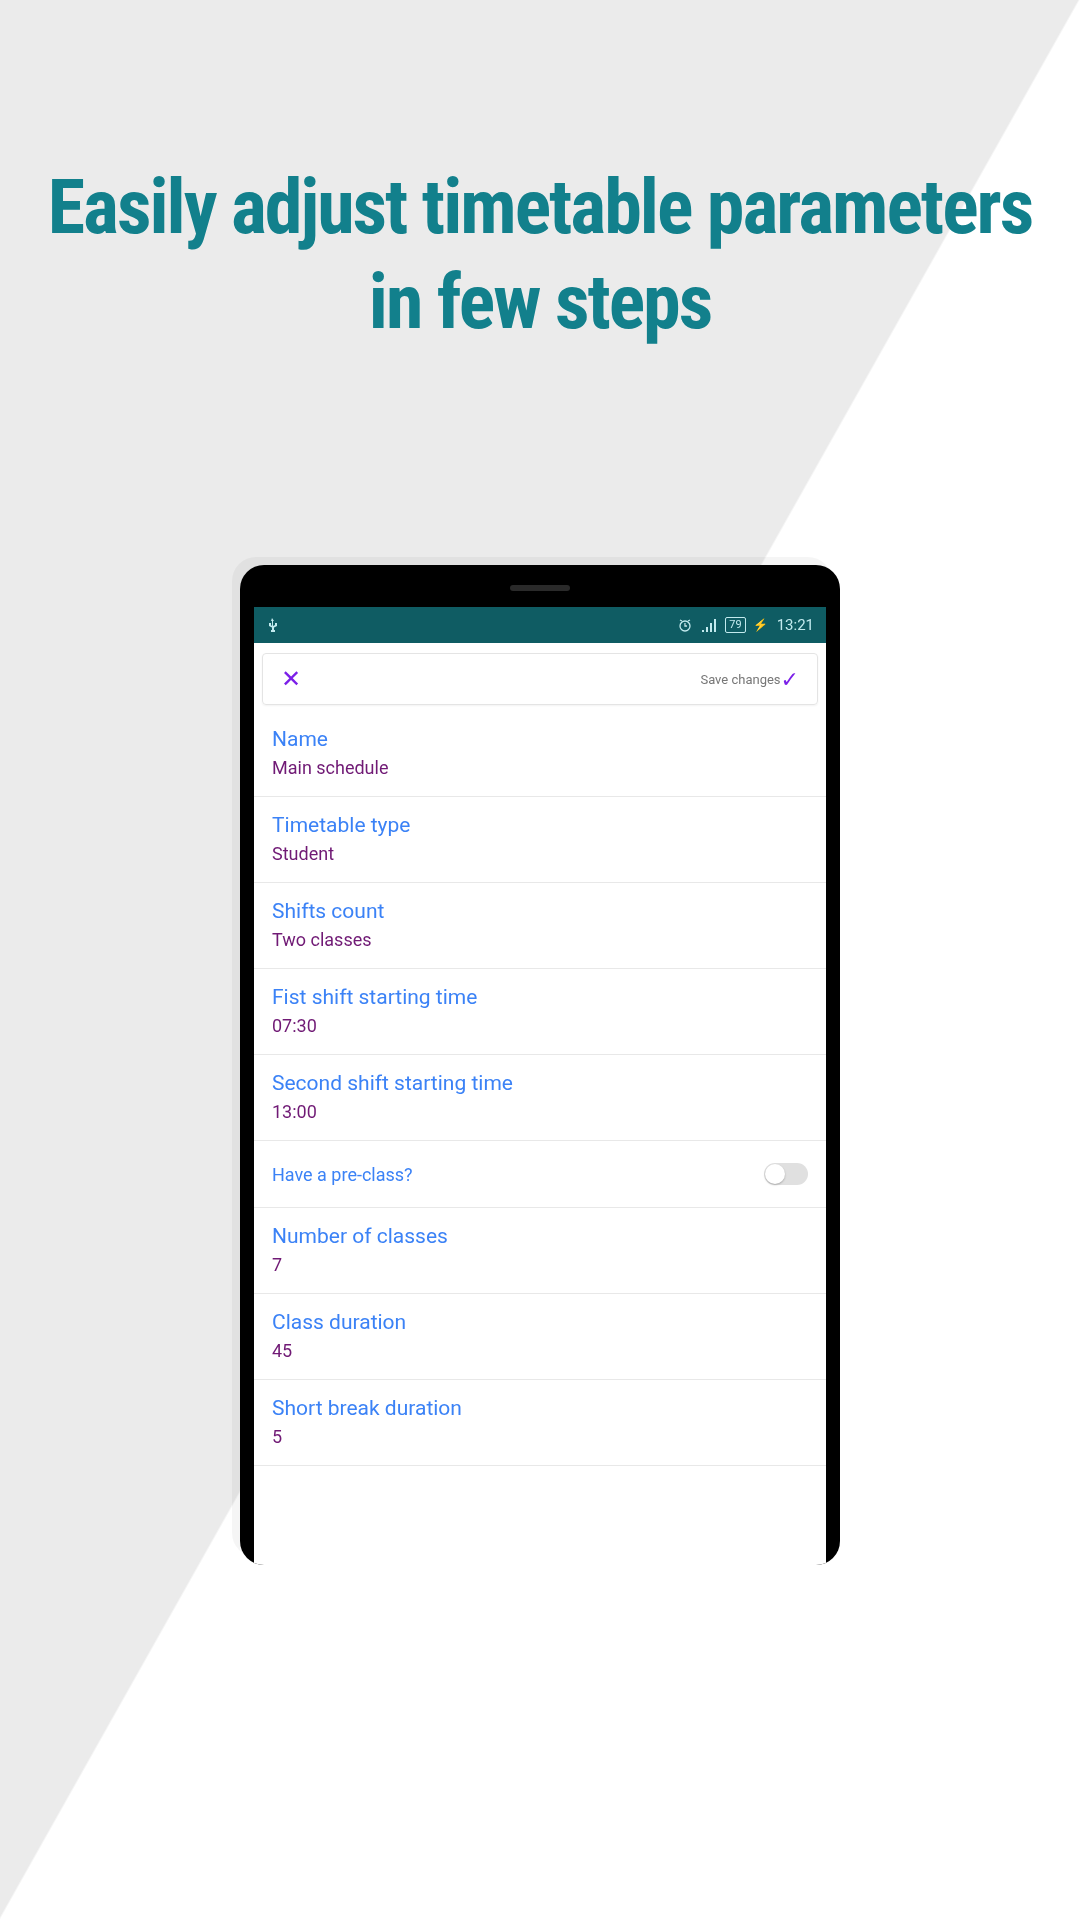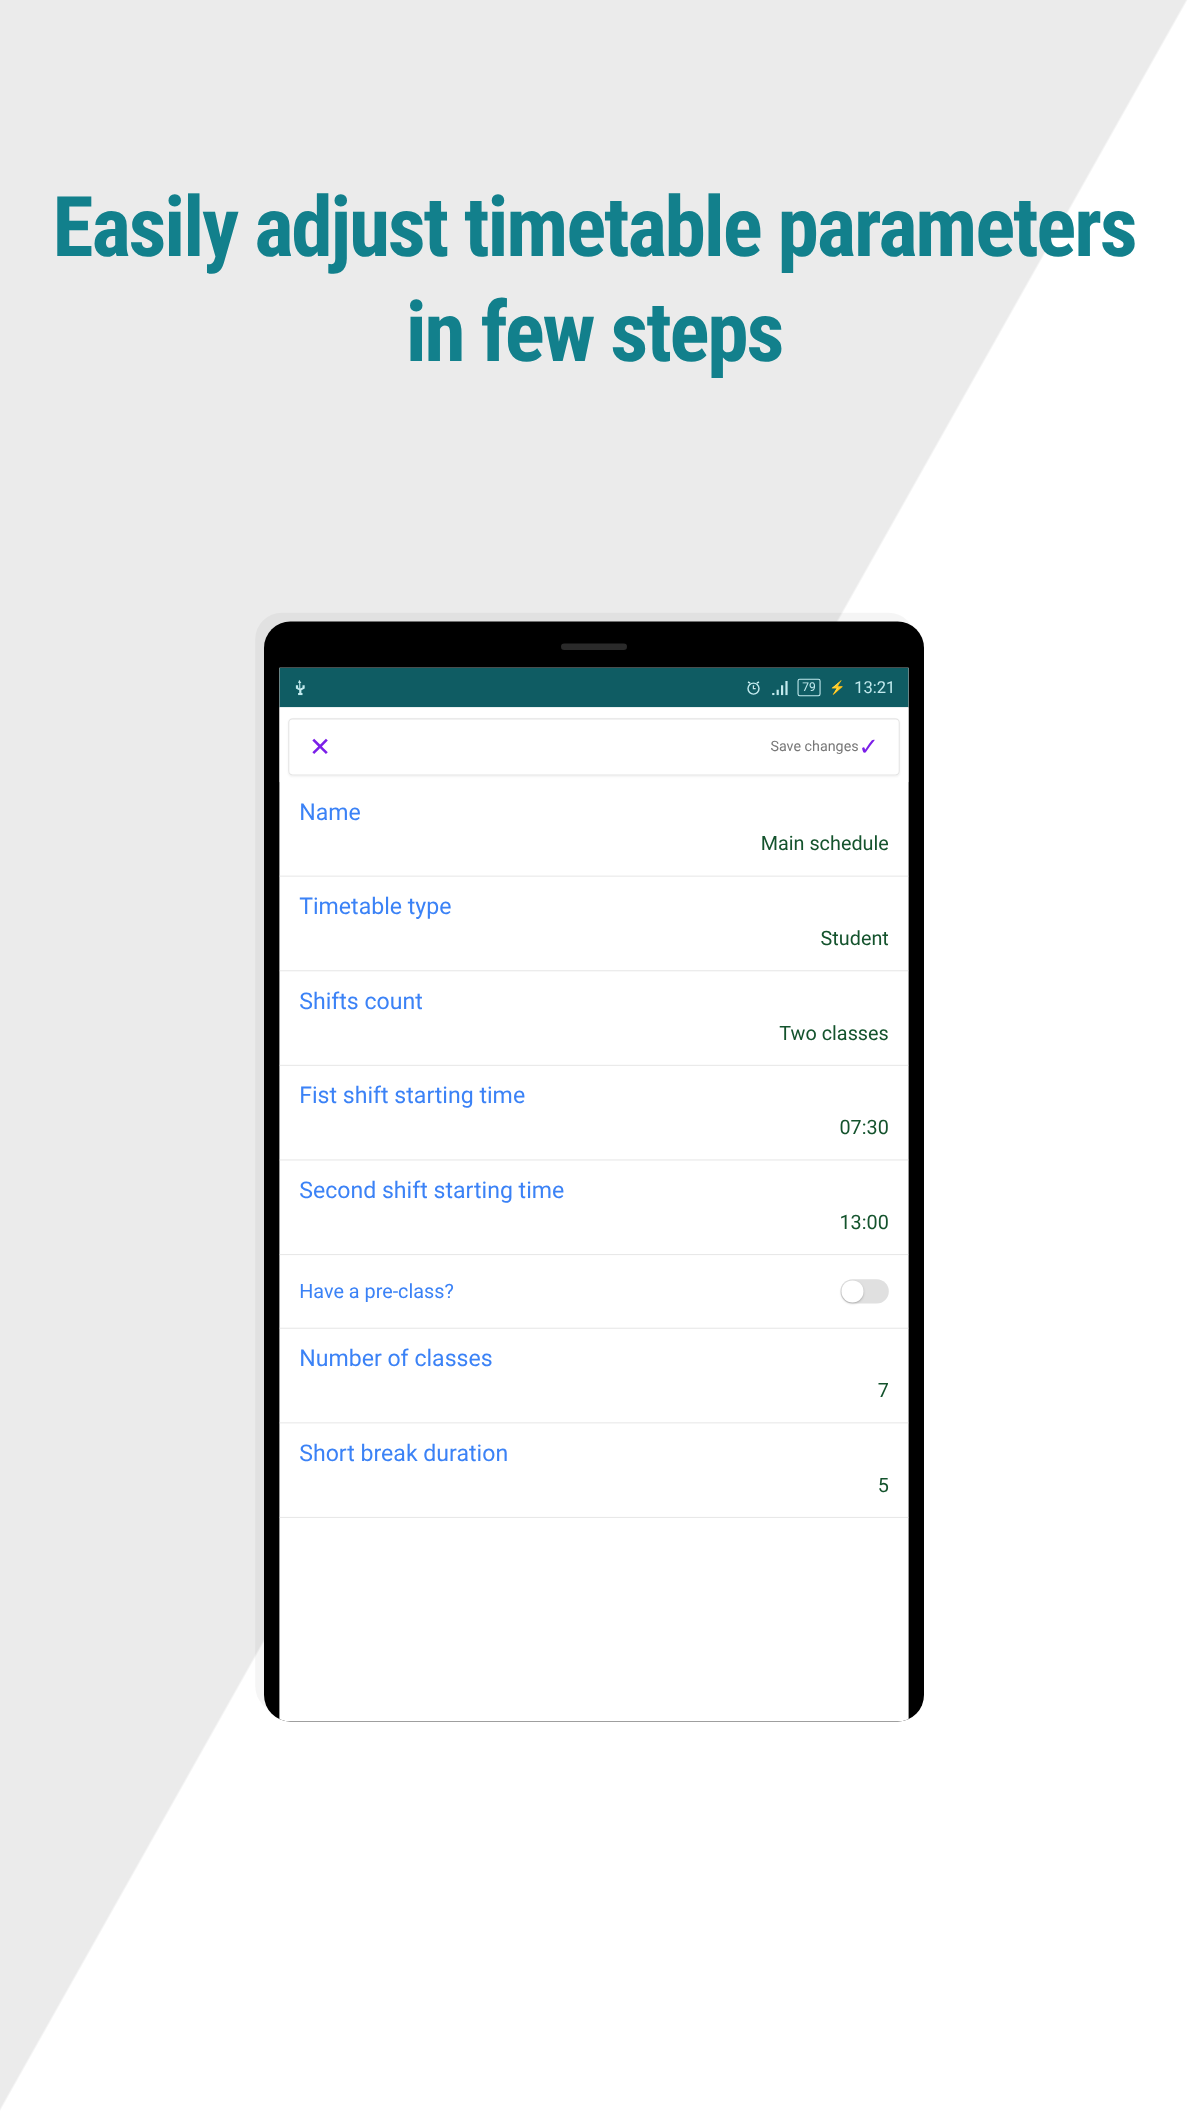--- a/index.html
+++ b/index.html
@@ -108,21 +108,21 @@
 .save-bar .title { flex: 1; text-align: right; color: #777; font-size: 13px; }
 .save-bar .check-btn { color: #7b1fe8; font-size: 22px; }
 
 
 .list { flex: 1; overflow: hidden; }
 .item {
   border-bottom: 1px solid #e8e8e8;
   padding: 16px 18px 18px;
 }
 .item .label { font-size: 21px; color: #3b82f6; }
-.item .value { font-size: 18px; color: #14532d; margin-top: 6px; text-align: right; }
+.item .value { font-size: 18px; color: #701a75; margin-top: 6px; }
 .item.inline {
   display: flex; align-items: flex-end; justify-content: space-between;
   padding: 22px 18px;
 }
 .item.inline .label { font-size: 18px; }
 
 
 .toggle {
   width: 44px; height: 22px;
   background: #e0e0e0;
@@ -219,20 +219,24 @@
       <div class="item inline">
         <div class="label">Have a pre-class?</div>
         <div class="toggle"></div>
       </div>
 
       <div class="item">
         <div class="label">Number of classes</div>
         <div class="value">7</div>
       </div>
 
+      <div class="item">
+        <div class="label">Class duration</div>
+        <div class="value">45</div>
+      </div>
 
       <div class="item">
         <div class="label">Short break duration</div>
         <div class="value">5</div>
       </div>
 
     </div>
 
   </div>
 </div>

